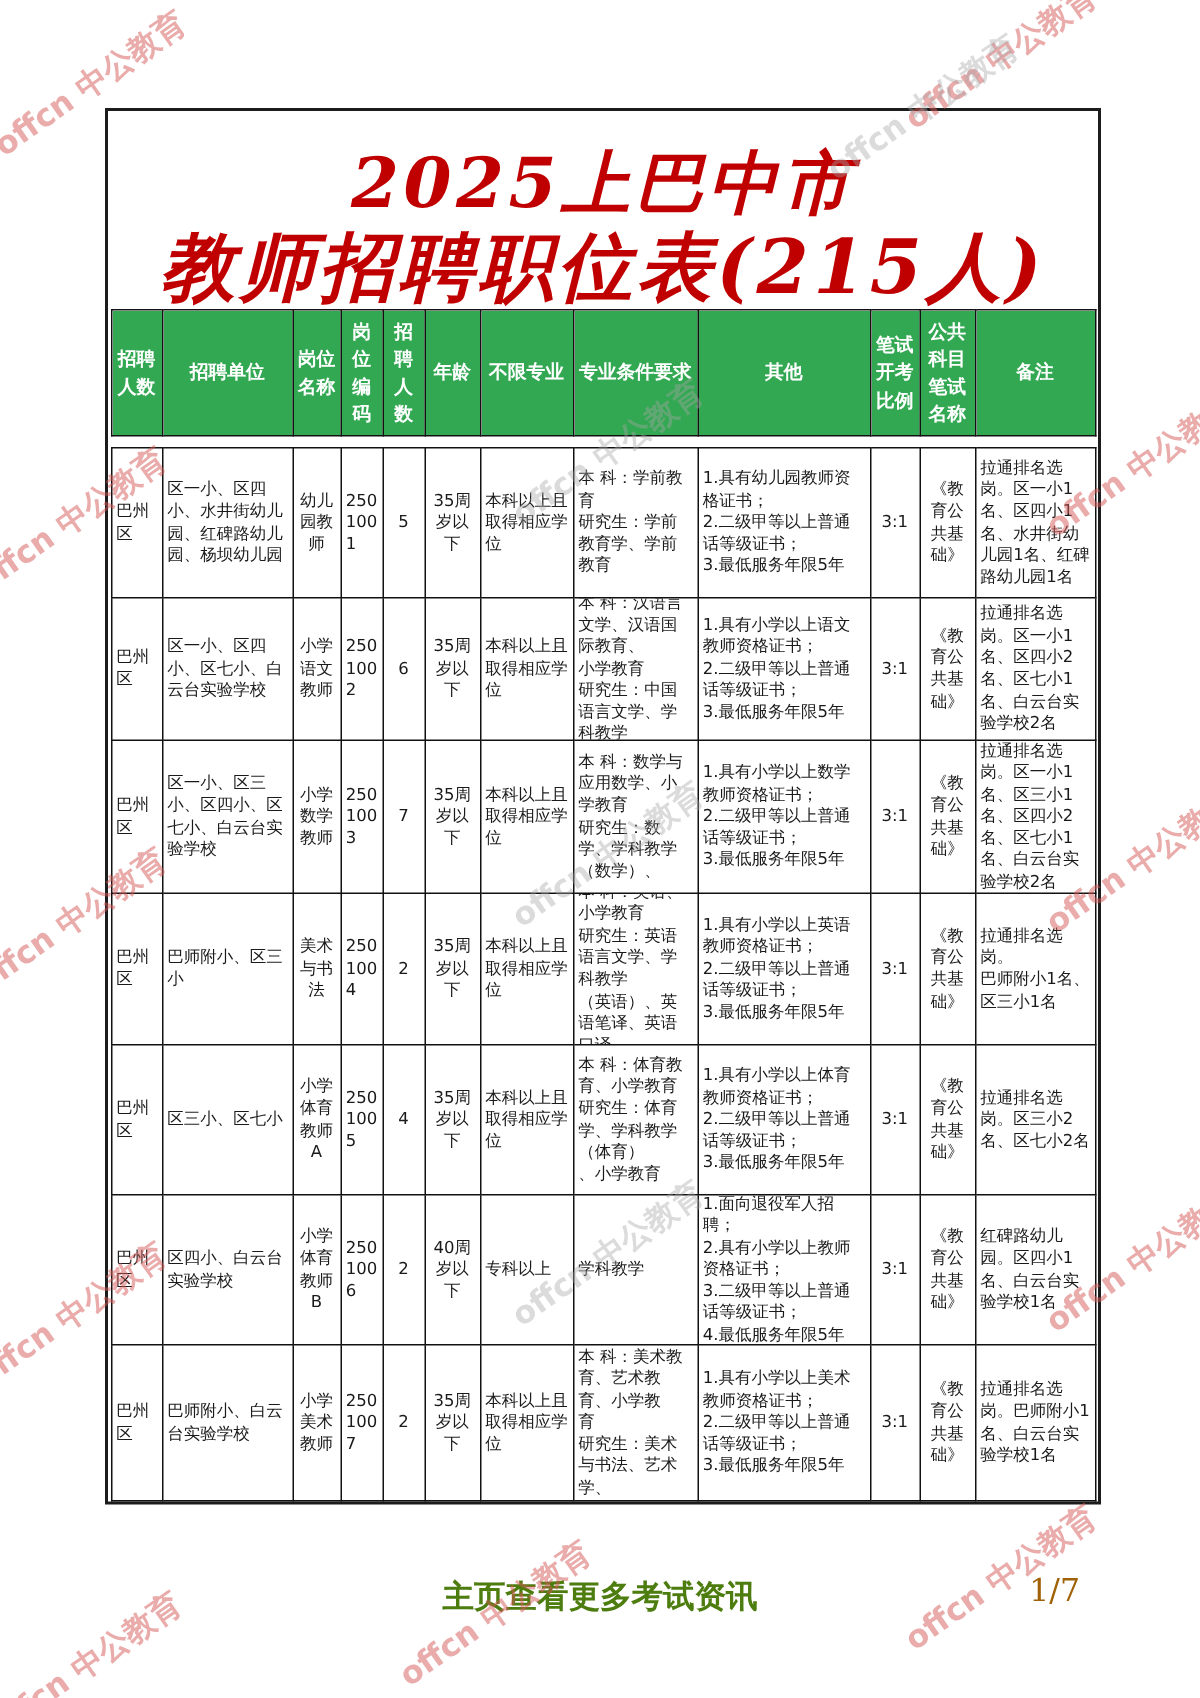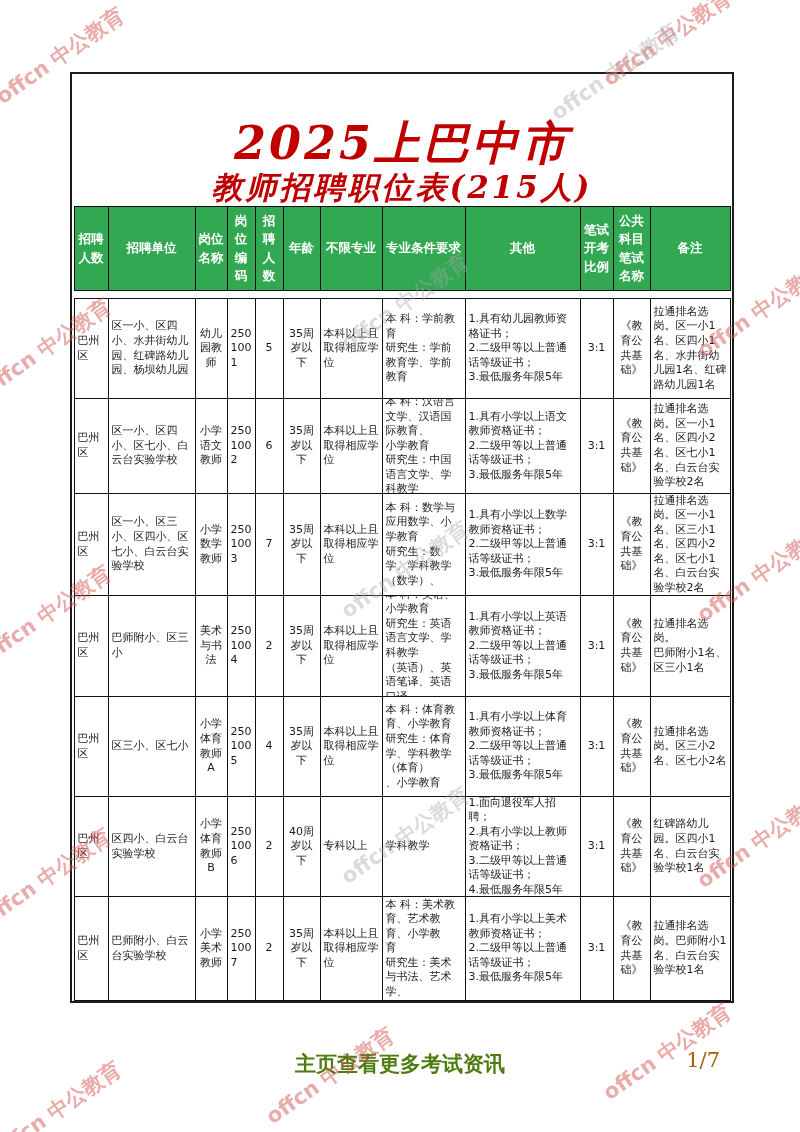--- a/index.html
+++ b/index.html
@@ -2,21 +2,21 @@
 <html><head>
 <meta charset="utf-8">
 <style>
   html,body{margin:0;padding:0}
   body{width:800px;height:1132px;position:relative;background:#fff;overflow:hidden;
        font-family:"DejaVu Sans","Liberation Sans",sans-serif;color:#1a1a1a}
   .sheet{position:absolute;left:70px;top:72px;width:660px;border:2px solid #1c1c1c;background:#fff;z-index:1}
   .title-box{height:132px;display:flex;flex-direction:column;justify-content:flex-end;align-items:center}
   .t1,.t2{font-family:"DejaVu Serif","Liberation Serif",serif;font-weight:bold;font-style:italic;
           color:#c00000;letter-spacing:3px;line-height:1.15}
-  .t1{font-size:46px}.t2{font-size:31px}
+  .t1{font-size:46px}.t2{font-size:50px}
   table{border-collapse:collapse;table-layout:fixed;width:656px;margin:0 auto}
   th,td{border:1.5px solid #111;padding:0;vertical-align:middle;overflow:hidden}
   th{background:#32a852;color:#fff;font-size:12.5px;font-weight:bold;height:83px;
      text-align:center;line-height:1.45;padding:0 2px}
   td{font-size:11px;line-height:1.32}
   .cw{display:flex;align-items:center;overflow:hidden;white-space:pre-line;padding:0 3px;text-align:left}
   .tc{justify-content:center;text-align:center}
   .ba{word-break:break-all}
   tr.sp td{border:none;height:7px;padding:0;background:#fff}
   tr.r1 .cw{height:99px}tr.r2 .cw{height:94px}tr.r3 .cw{height:101px}tr.r4 .cw{height:100px}

